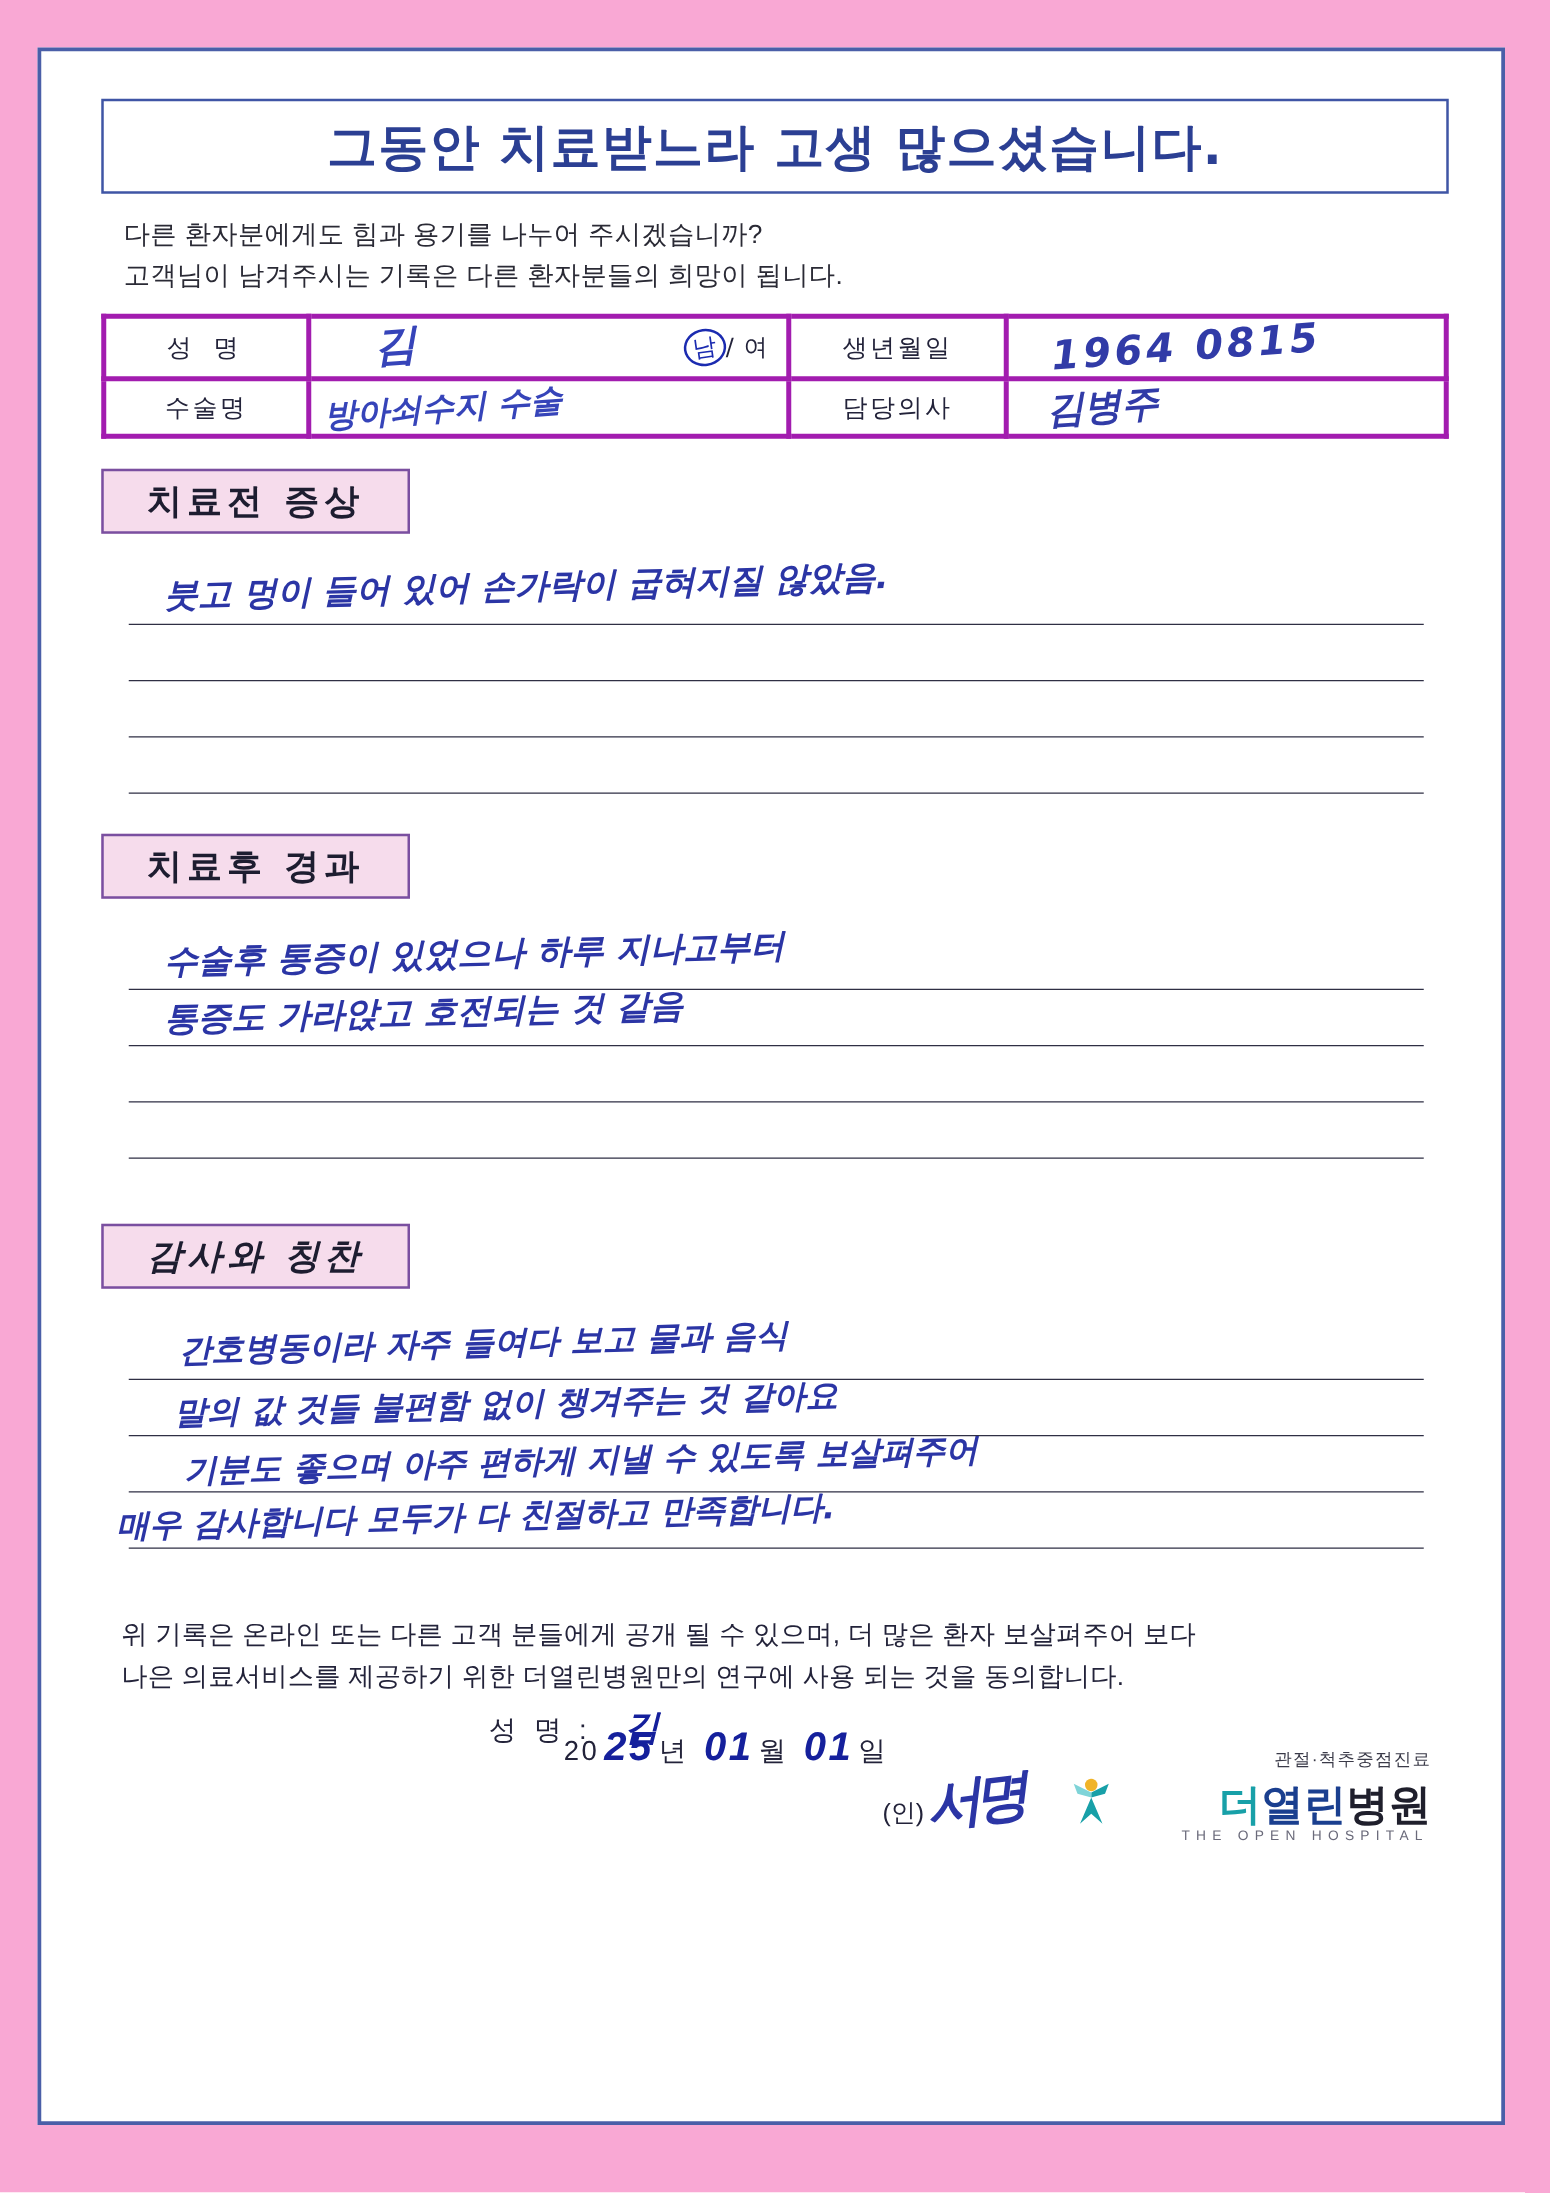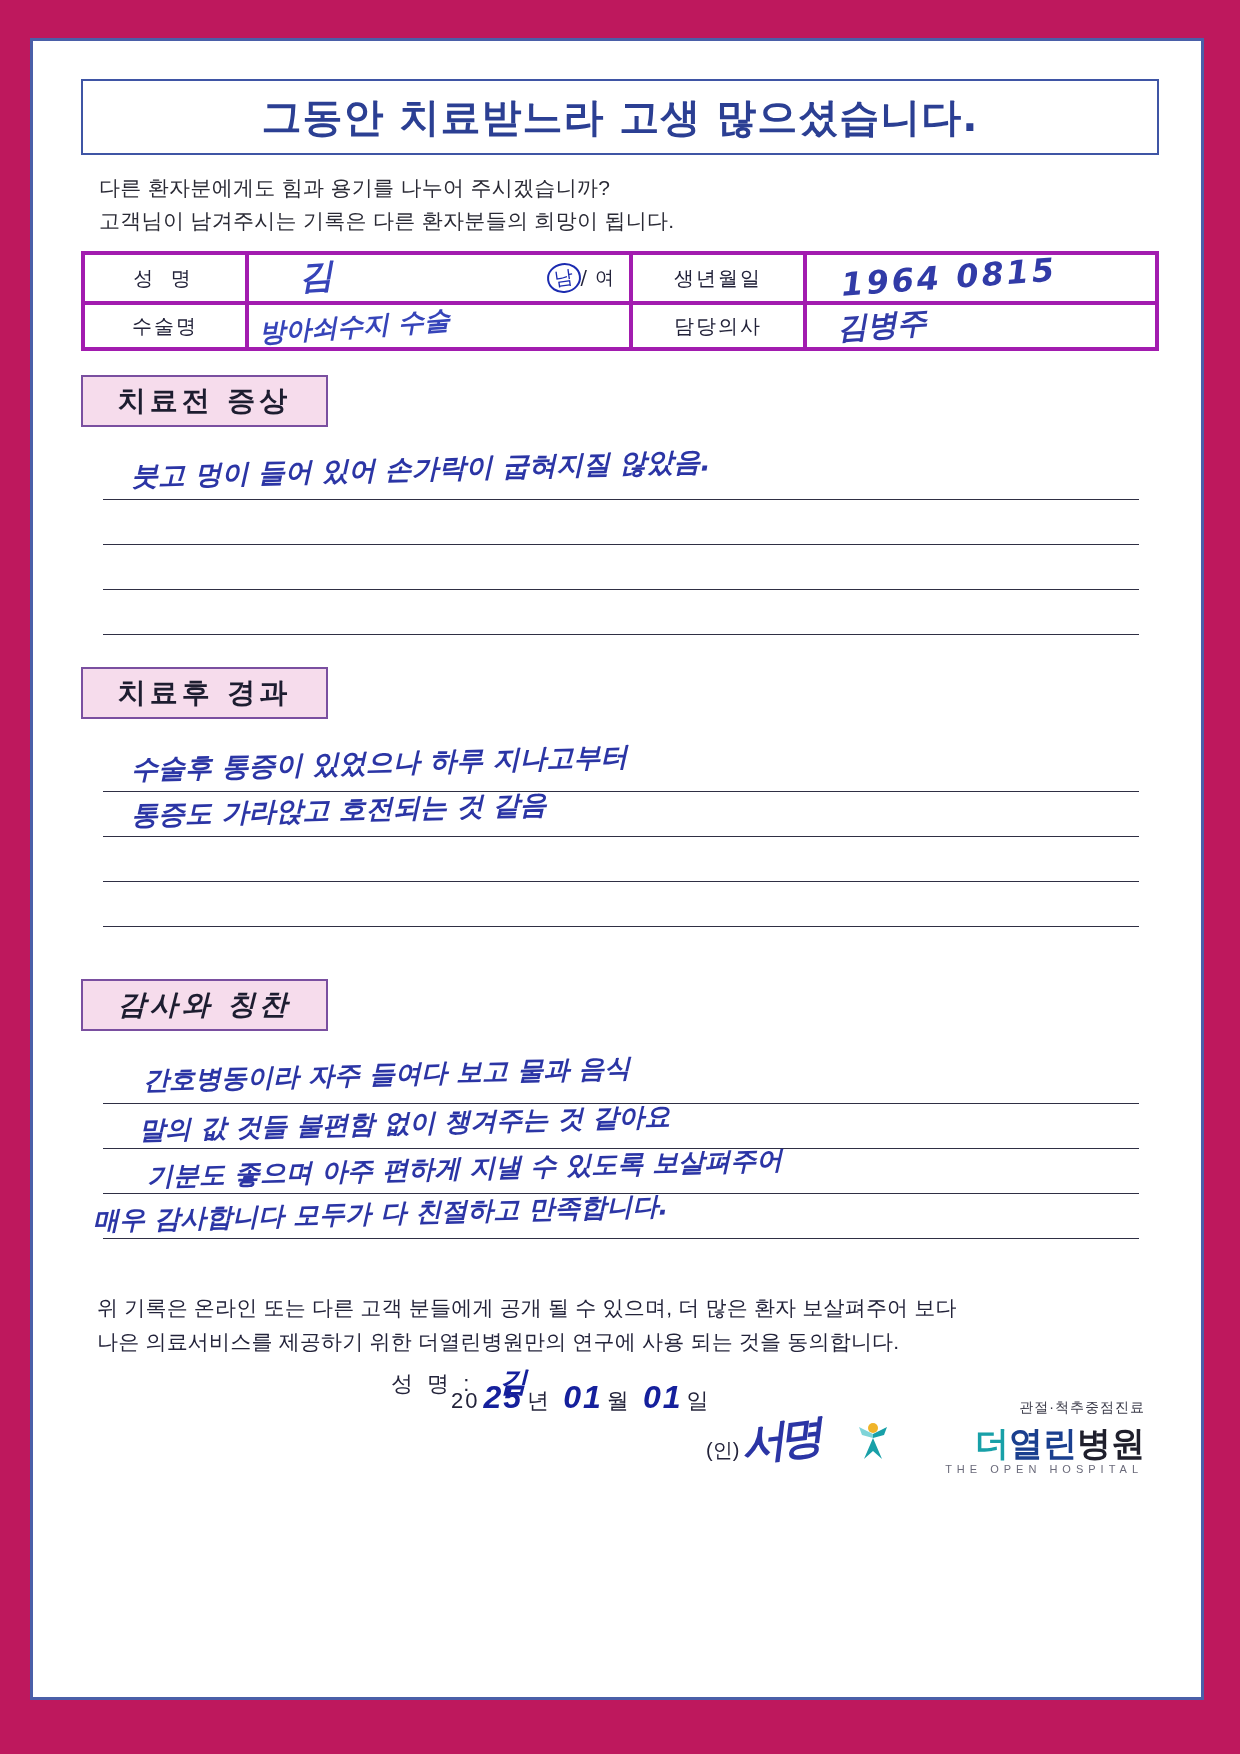--- a/index.html
+++ b/index.html
@@ -13,21 +13,21 @@
     font-family: "Liberation Sans", sans-serif;
     color: #1a1a2e;
     position: relative;
     overflow: hidden;
   }
   .page {
     position: absolute;
     left: 0; top: 0;
     width: 1240px;
     height: 1754px;
-    background: #be185d;
+    background: #f9a8d4;
   }
   .outer-frame {
     position: absolute;
     left: 30px;
     top: 38px;
     width: 1174px;
     height: 1662px;
     border: 3px solid #4a5fa8;
     box-sizing: border-box;
     background: #ffffff;

